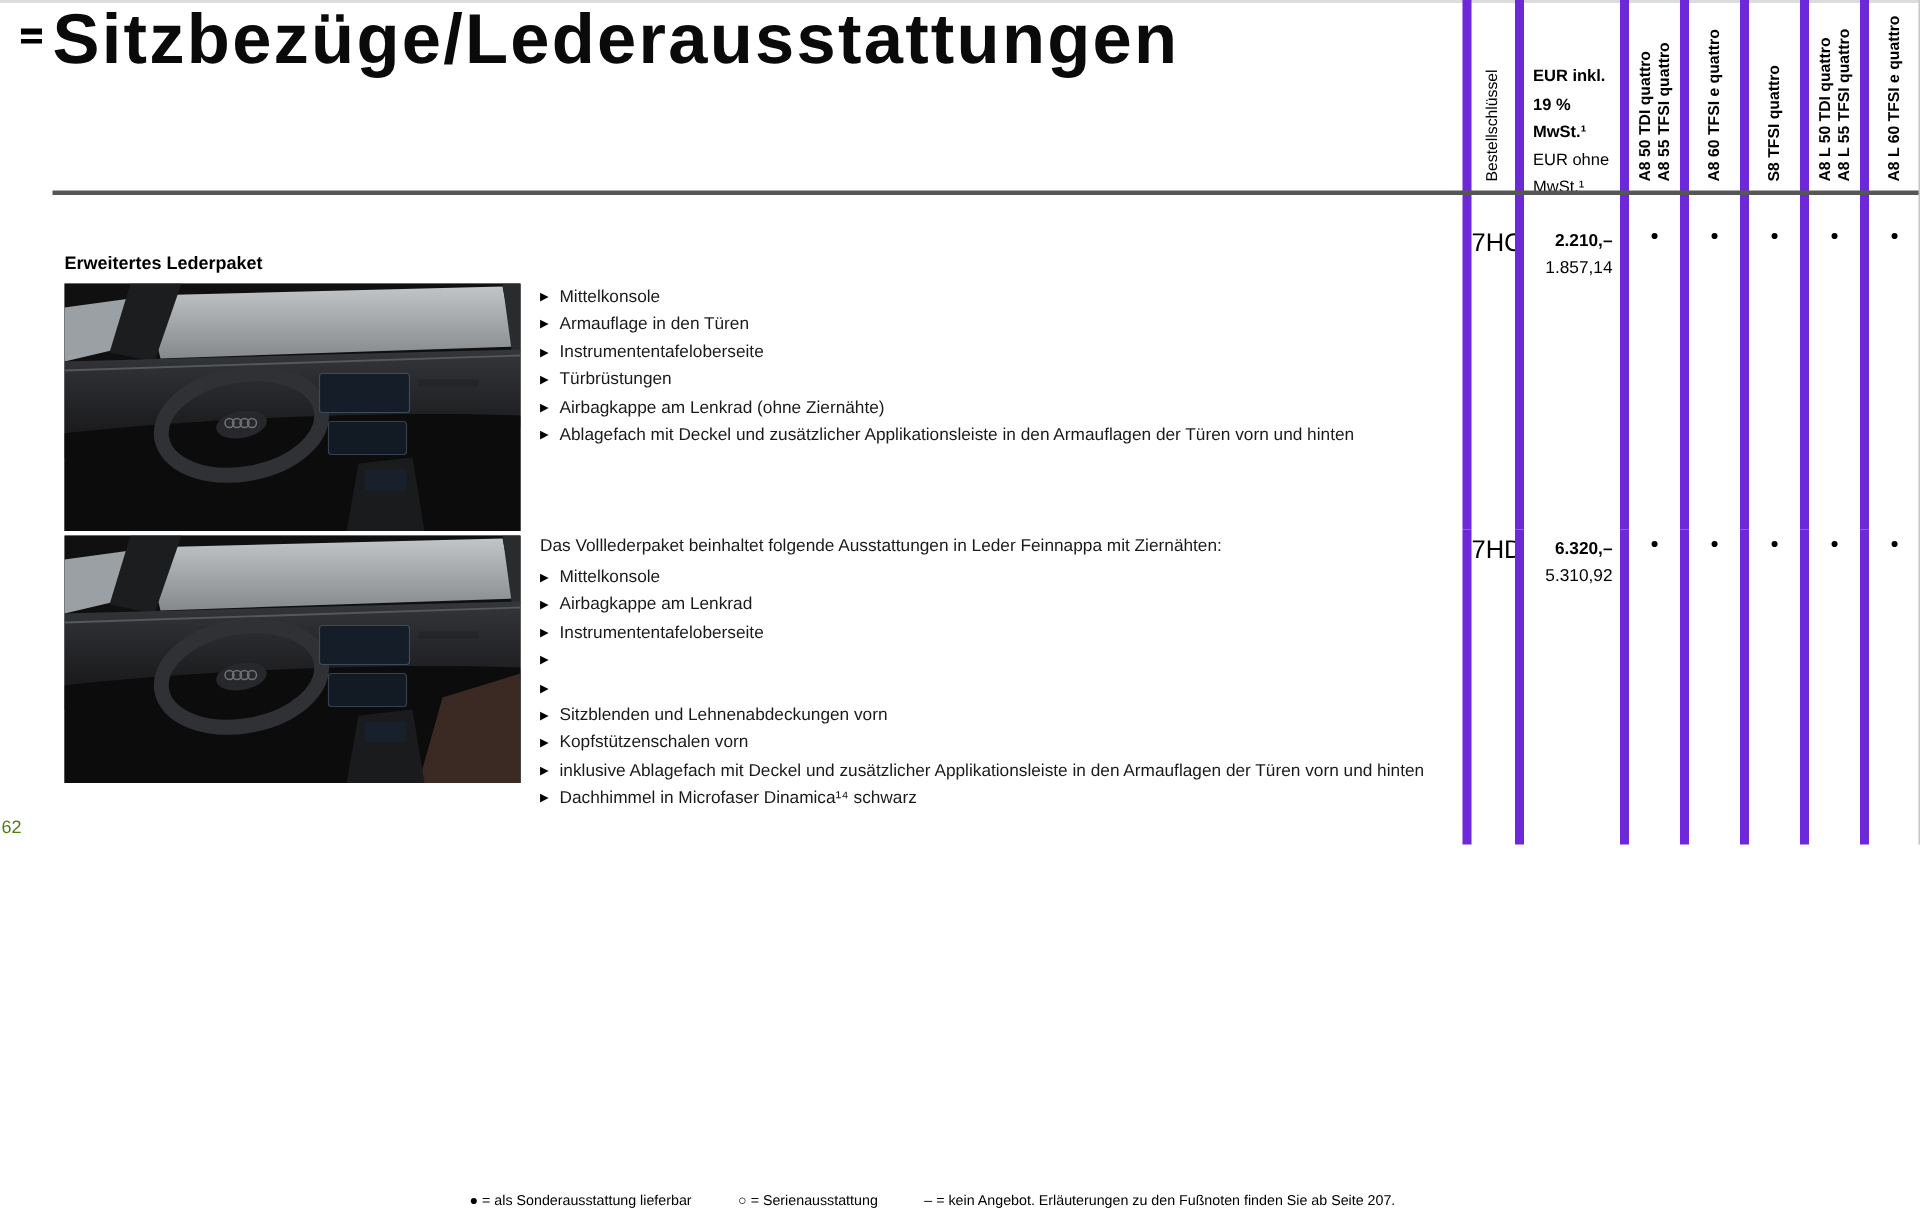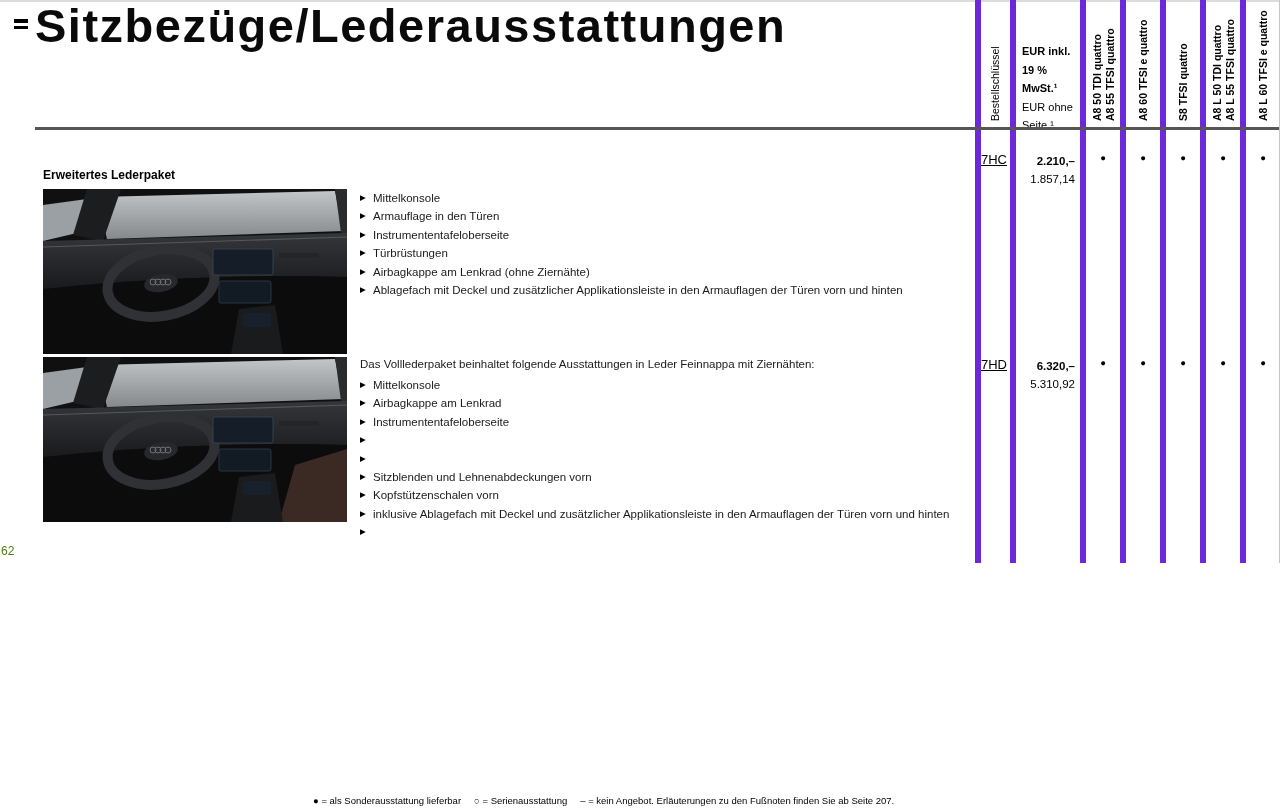--- a/index.html
+++ b/index.html
@@ -36,38 +36,38 @@
   .rot{writing-mode:vertical-rl;transform:rotate(180deg);font-size:10.5px;line-height:12.5px;height:116px;color:#000;}
   .rot span{display:block;white-space:nowrap;}
   .rot.model{font-weight:bold;}
 
   .eur-h{padding:42px 0 0 6px;font-size:11px;line-height:18.5px;color:#000;}
   .eur-h .bld{font-weight:bold;}
 
   .pt1{padding-top:22px;}
   .pt2{padding-top:4px;}
   .main-cell{padding-left:43px;}
-  .code-cell{text-align:right;padding-right:7px;font-size:13px;color:#000;text-decoration:underline;}
+  .code-cell{text-align:right;padding-right:7px;font-size:17px;color:#000;}
   .price-cell{text-align:right;padding-right:5px;font-size:11.5px;line-height:18px;color:#000;}
   .price-incl{font-weight:bold;}
   .dot-cell{text-align:center;font-size:9.5px;color:#000;}
 
   .row-label{font-size:12px;font-weight:bold;margin:16px 0 7px 0;color:#000;}
   .row-flex{display:flex;align-items:flex-start;}
   .photo{width:304px;height:165px;display:block;flex:none;background:#101011;}
   .desc{margin-left:13px;width:612px;font-size:11.5px;color:#1a1a1a;}
   .intro{margin:0 0 5px 0;line-height:14px;}
   .bullets{list-style:none;margin:0;padding:0;}
   .bullets li{display:flex;align-items:flex-start;line-height:18.4px;}
   .tri{flex:none;font-size:7.5px;line-height:18.4px;width:13px;color:#000;}
   .btxt{white-space:nowrap;}
 
   .pagenum{position:absolute;left:1px;top:544px;font-size:12px;color:#4d7c0f;}
 
-  .footer{position:absolute;left:313px;top:795px;font-size:9.5px;color:#000;display:flex;gap:13px;white-space:nowrap;}
+  .footer{position:absolute;left:313px;top:795px;font-size:9.5px;color:#000;display:flex;gap:31px;white-space:nowrap;}
 </style>
 </head>
 <body>
 
 <div class="sheet">
 
   <div class="topline"></div>
 
   <div class="corner">
     <div class="bar"></div>
@@ -81,21 +81,21 @@
     </div>
 
     <div class="hcell bl">
       <div class="rot">Bestellschlüssel</div>
     </div>
 
     <div class="eur-h bl">
       <div class="bld">EUR inkl.</div>
       <div class="bld">19 % MwSt.¹</div>
       <div>EUR ohne</div>
-      <div>Seite.¹</div>
+      <div>MwSt.¹</div>
     </div>
 
     <div class="hcell bl">
       <div class="rot model">
         <span>A8 50 TDI quattro</span>
         <span>A8 55 TFSI quattro</span>
       </div>
     </div>
 
     <div class="hcell bl">
@@ -269,20 +269,21 @@
             <li>
                 <span class="tri">▶</span>
                 <span class="btxt">Kopfstützenschalen vorn</span>
               </li>
             <li>
                 <span class="tri">▶</span>
                 <span class="btxt">inklusive Ablagefach mit Deckel und zusätzlicher Applikationsleiste in den Armauflagen der Türen vorn und hinten</span>
               </li>
             <li>
                 <span class="tri">▶</span>
+                <span class="btxt">Dachhimmel in Microfaser Dinamica¹⁴ schwarz</span>
               </li>
           </ul>
         </div>
       </div>
     </div>
 
     <div class="code-cell bl pt2">
       <span>7HD</span>
     </div>
 

